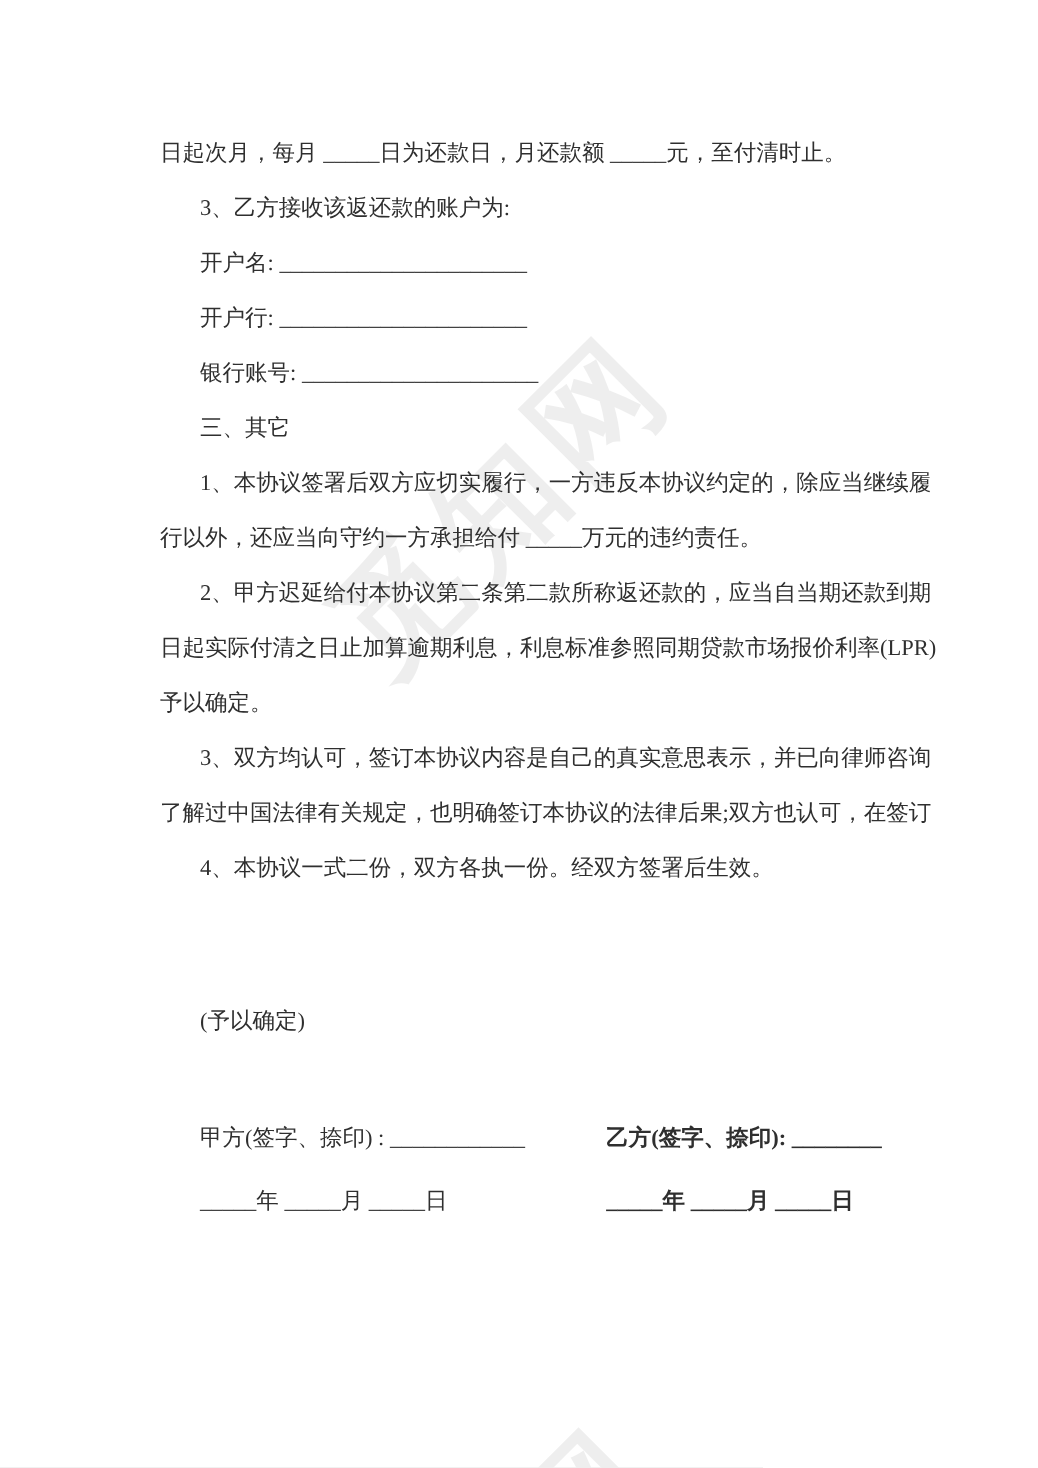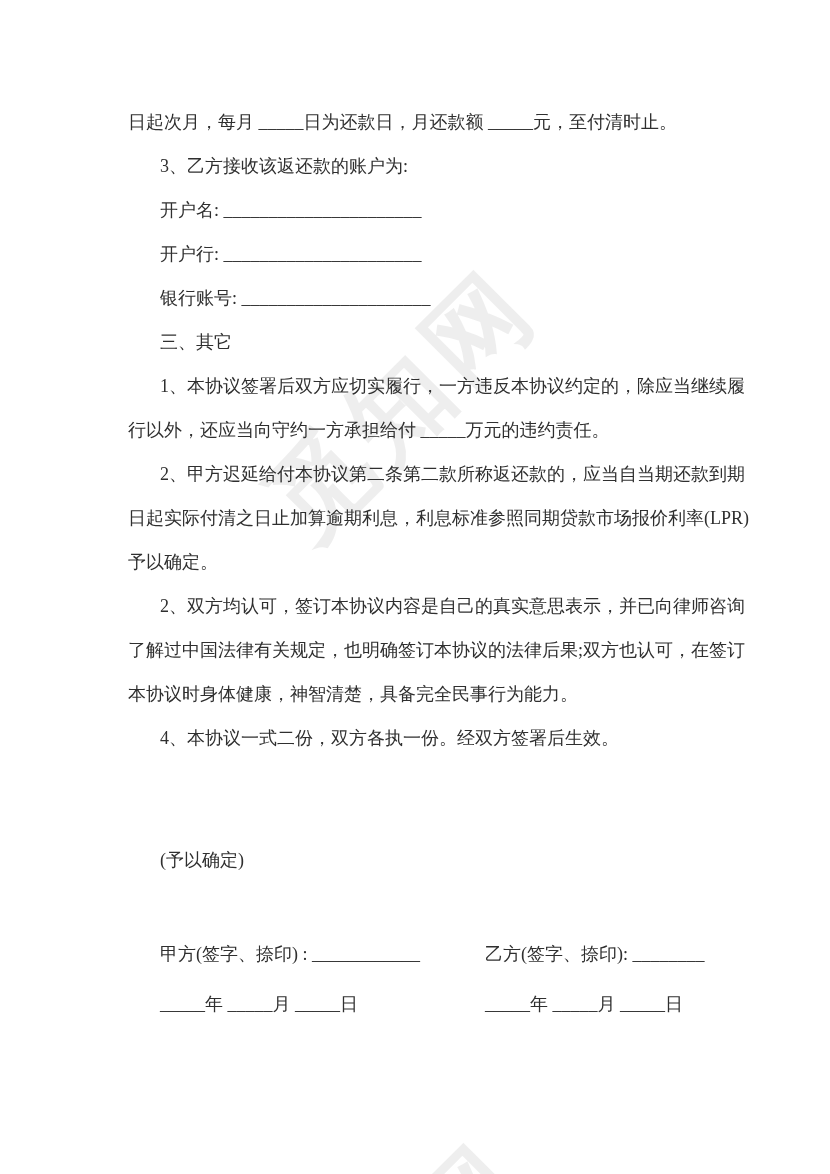--- a/index.html
+++ b/index.html
@@ -52,21 +52,21 @@
   .closing { margin-top: 78px; }
   .sig-row {
     position: relative;
     height: 44px;
     line-height: 44px;
     white-space: pre;
   }
   .sig-row.first { margin-top: 50px; }
   .sig-row.second { margin-top: 6px; }
   .sig-a { position: absolute; left: 32px;  top: 0; }
-  .sig-b { position: absolute; left: 357px; top: 0; }
+  .sig-b { position: absolute; left: 357px; top: 0; font-weight: bold; }
 </style>
 </head>
 <body>
 
 <div class="page">
 
   <div class="wm-text wm-mid">觅知网</div>
 
   <div class="wm-text wm-bottom">觅知网</div>
 
@@ -75,23 +75,22 @@
     <div class="line indent">3、乙方接收该返还款的账户为:</div>
     <div class="line indent">开户名: ______________________</div>
     <div class="line indent">开户行: ______________________</div>
     <div class="line indent">银行账号: _____________________</div>
     <div class="line indent">三、其它</div>
     <div class="line indent">1、本协议签署后双方应切实履行，一方违反本协议约定的，除应当继续履</div>
     <div class="line">行以外，还应当向守约一方承担给付 _____万元的违约责任。</div>
     <div class="line indent">2、甲方迟延给付本协议第二条第二款所称返还款的，应当自当期还款到期</div>
     <div class="line">日起实际付清之日止加算逾期利息，利息标准参照同期贷款市场报价利率(LPR)</div>
     <div class="line">予以确定。</div>
-    <div class="line indent">2、双方均认可，签订本协议内容是自己的真实意思表示，并已向律师咨询</div>
+    <div class="line indent">3、双方均认可，签订本协议内容是自己的真实意思表示，并已向律师咨询</div>
     <div class="line">了解过中国法律有关规定，也明确签订本协议的法律后果;双方也认可，在签订</div>
-    <div class="line">本协议时身体健康，神智清楚，具备完全民事行为能力。</div>
     <div class="line indent">4、本协议一式二份，双方各执一份。经双方签署后生效。</div>
 
     <div class="line indent closing">(予以确定)</div>
 
     <div class="sig-row first">
       <span class="sig-a">甲方(签字、捺印) : ____________</span>
       <span class="sig-b">乙方(签字、捺印): ________</span>
     </div>
     <div class="sig-row second">
       <span class="sig-a">_____年 _____月 _____日</span>

